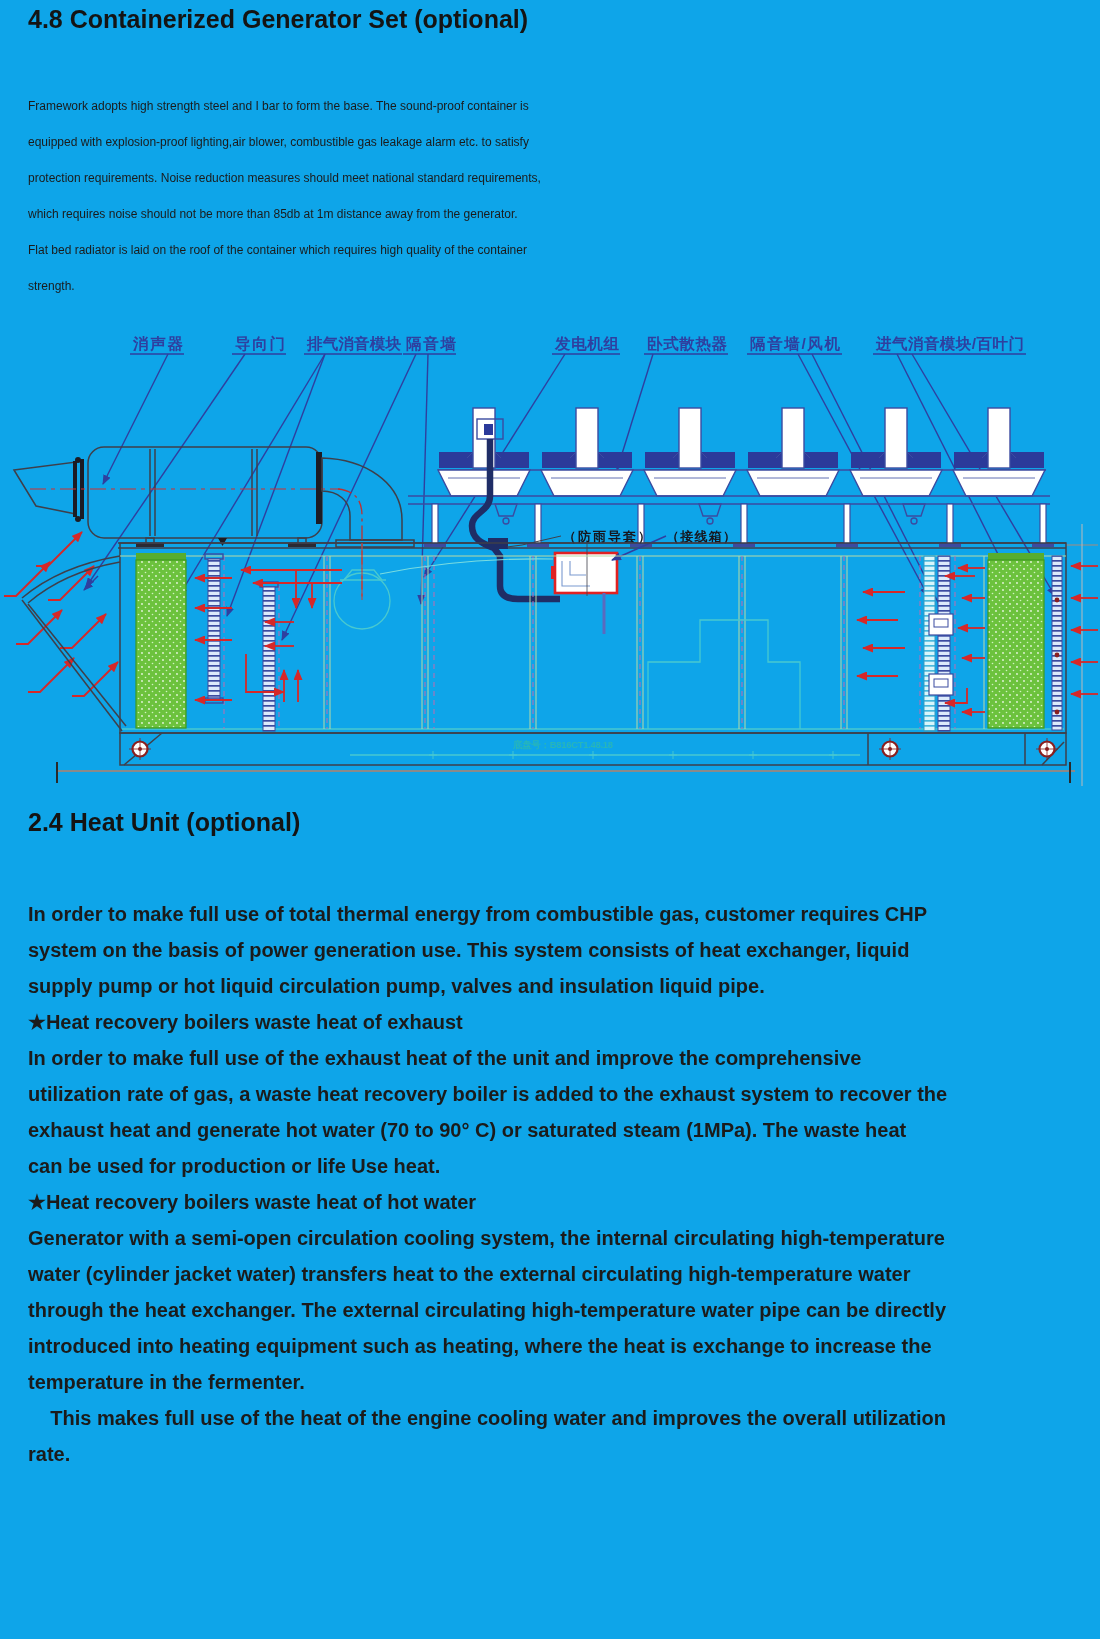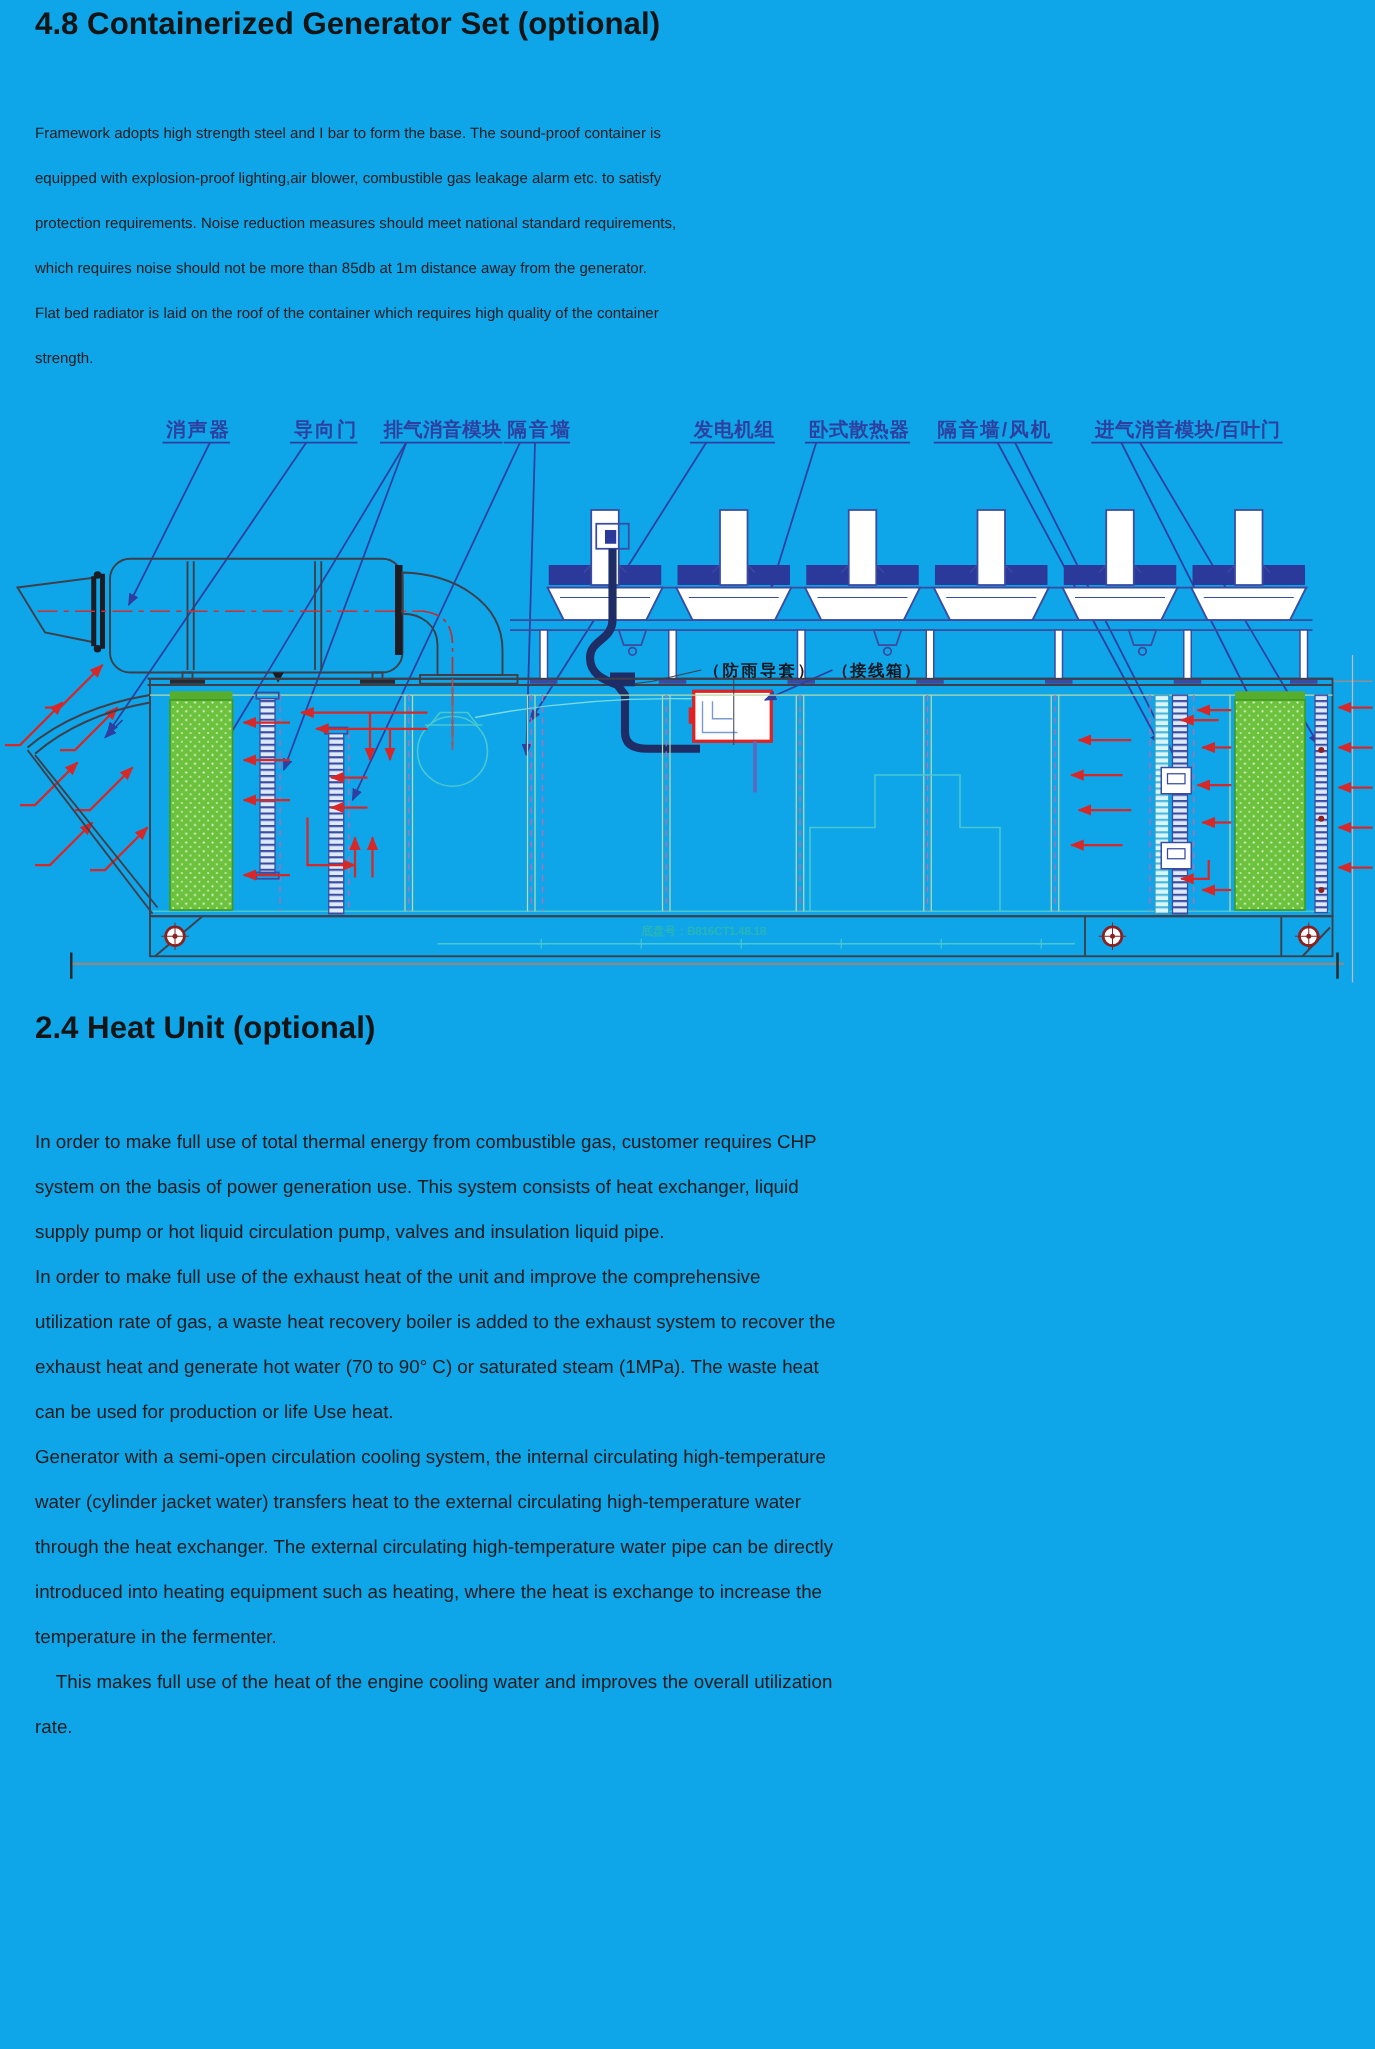--- a/index.html
+++ b/index.html
@@ -2,21 +2,21 @@
 <html><head>
 <meta charset="utf-8">
 <style>
   html,body{margin:0;padding:0;background:#e8e8e8;}
   .page{position:relative;width:1100px;height:1639px;background:#0ea5e9;overflow:hidden;
         font-family:"Liberation Sans",sans-serif;color:#161616;}
   .h48{position:absolute;top:5px;left:28px;margin:0;font-size:25px;font-weight:700;color:#141414;}
   .h49{position:absolute;top:808px;left:28px;margin:0;font-size:25px;font-weight:700;color:#141414;}
   .body48{position:absolute;top:88px;left:28px;width:1052px;margin:0;
           font-size:12px;line-height:36px;white-space:pre-wrap;color:#1b1b1b;}
-  .body49{position:absolute;top:896px;left:28px;width:1056px;font-size:15px;line-height:36px;color:#1b1b1b;}
+  .body49{position:absolute;top:896px;left:28px;width:1056px;font-size:20px;line-height:36px;color:#1b1b1b;font-weight:bold;}
   .body49 p{margin:0;white-space:pre-wrap;}
   svg.diagram{position:absolute;top:322px;left:0;}
   .lblcn{font-family:"Liberation Sans",sans-serif;font-size:15.5px;font-weight:700;fill:#2f3f9f;}
   .sublbl{font-family:"Liberation Sans",sans-serif;font-size:13px;font-weight:700;fill:#16161e;}
   .chassis{font-family:"Liberation Sans",sans-serif;font-size:9.5px;font-weight:700;fill:#27b5ba;}
   .mach{stroke:#3f3f4a;fill:none;stroke-width:1.5;}
   .blue{stroke:#3b4ba0;fill:none;stroke-width:1.4;}
   .cy{stroke:#49c9cf;fill:none;stroke-width:1.3;}
   .ra{stroke:#d62828;stroke-width:1.8;fill:none;}
   .leader{stroke:#2f3f9f;stroke-width:1.4;fill:none;}
@@ -353,24 +353,26 @@
       <line x1="1070" y1="762" x2="1070" y2="783" stroke="#2a2a2a" stroke-width="2"></line>
     </g>
   </svg>
 
   <h2 class="h49">2.4 Heat Unit (optional)</h2>
 
   <div class="body49">
     <p>In order to make full use of total thermal energy from combustible gas, customer requires CHP
 system on the basis of power generation use. This system consists of heat exchanger, liquid
 supply pump or hot liquid circulation pump, valves and insulation liquid pipe.</p>
+    <p>★Heat recovery boilers waste heat of exhaust</p>
     <p>In order to make full use of the exhaust heat of the unit and improve the comprehensive
 utilization rate of gas, a waste heat recovery boiler is added to the exhaust system to recover the
 exhaust heat and generate hot water (70 to 90° C) or saturated steam (1MPa). The waste heat
 can be used for production or life Use heat.</p>
+    <p>★Heat recovery boilers waste heat of hot water</p>
     <p>Generator with a semi-open circulation cooling system, the internal circulating high-temperature
 water (cylinder jacket water) transfers heat to the external circulating high-temperature water
 through the heat exchanger. The external circulating high-temperature water pipe can be directly
 introduced into heating equipment such as heating, where the heat is exchange to increase the
 temperature in the fermenter.</p>
     <p>    This makes full use of the heat of the engine cooling water and improves the overall utilization
 rate.</p>
   </div>
 
 </div>

